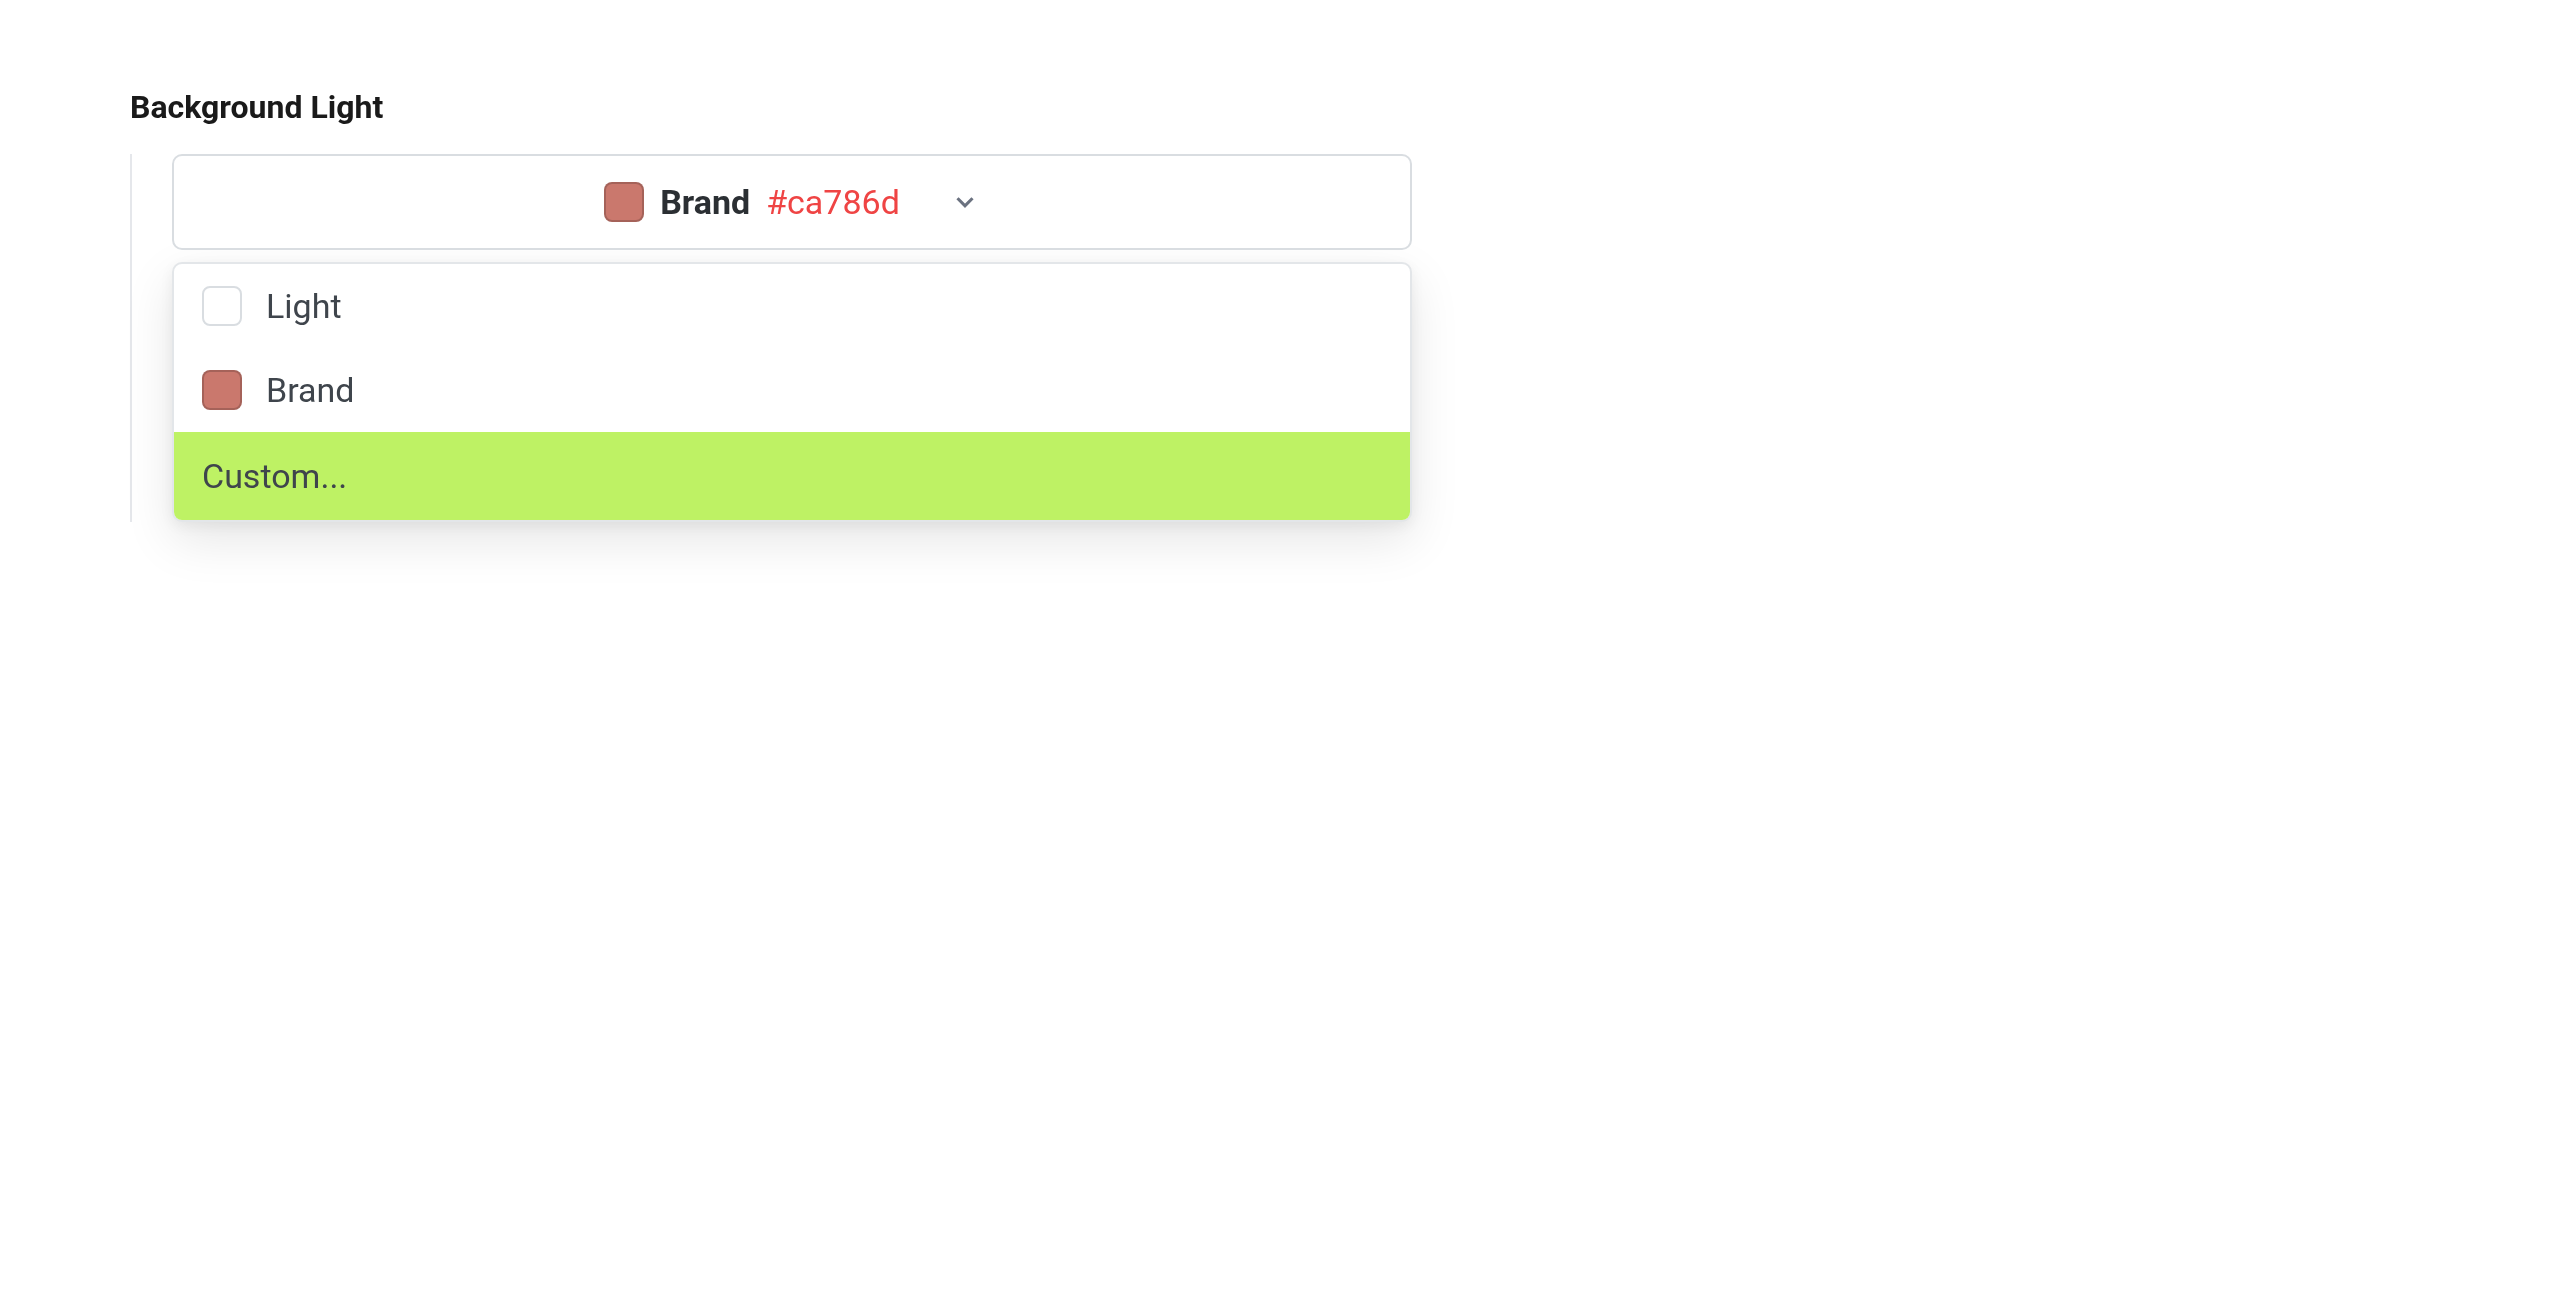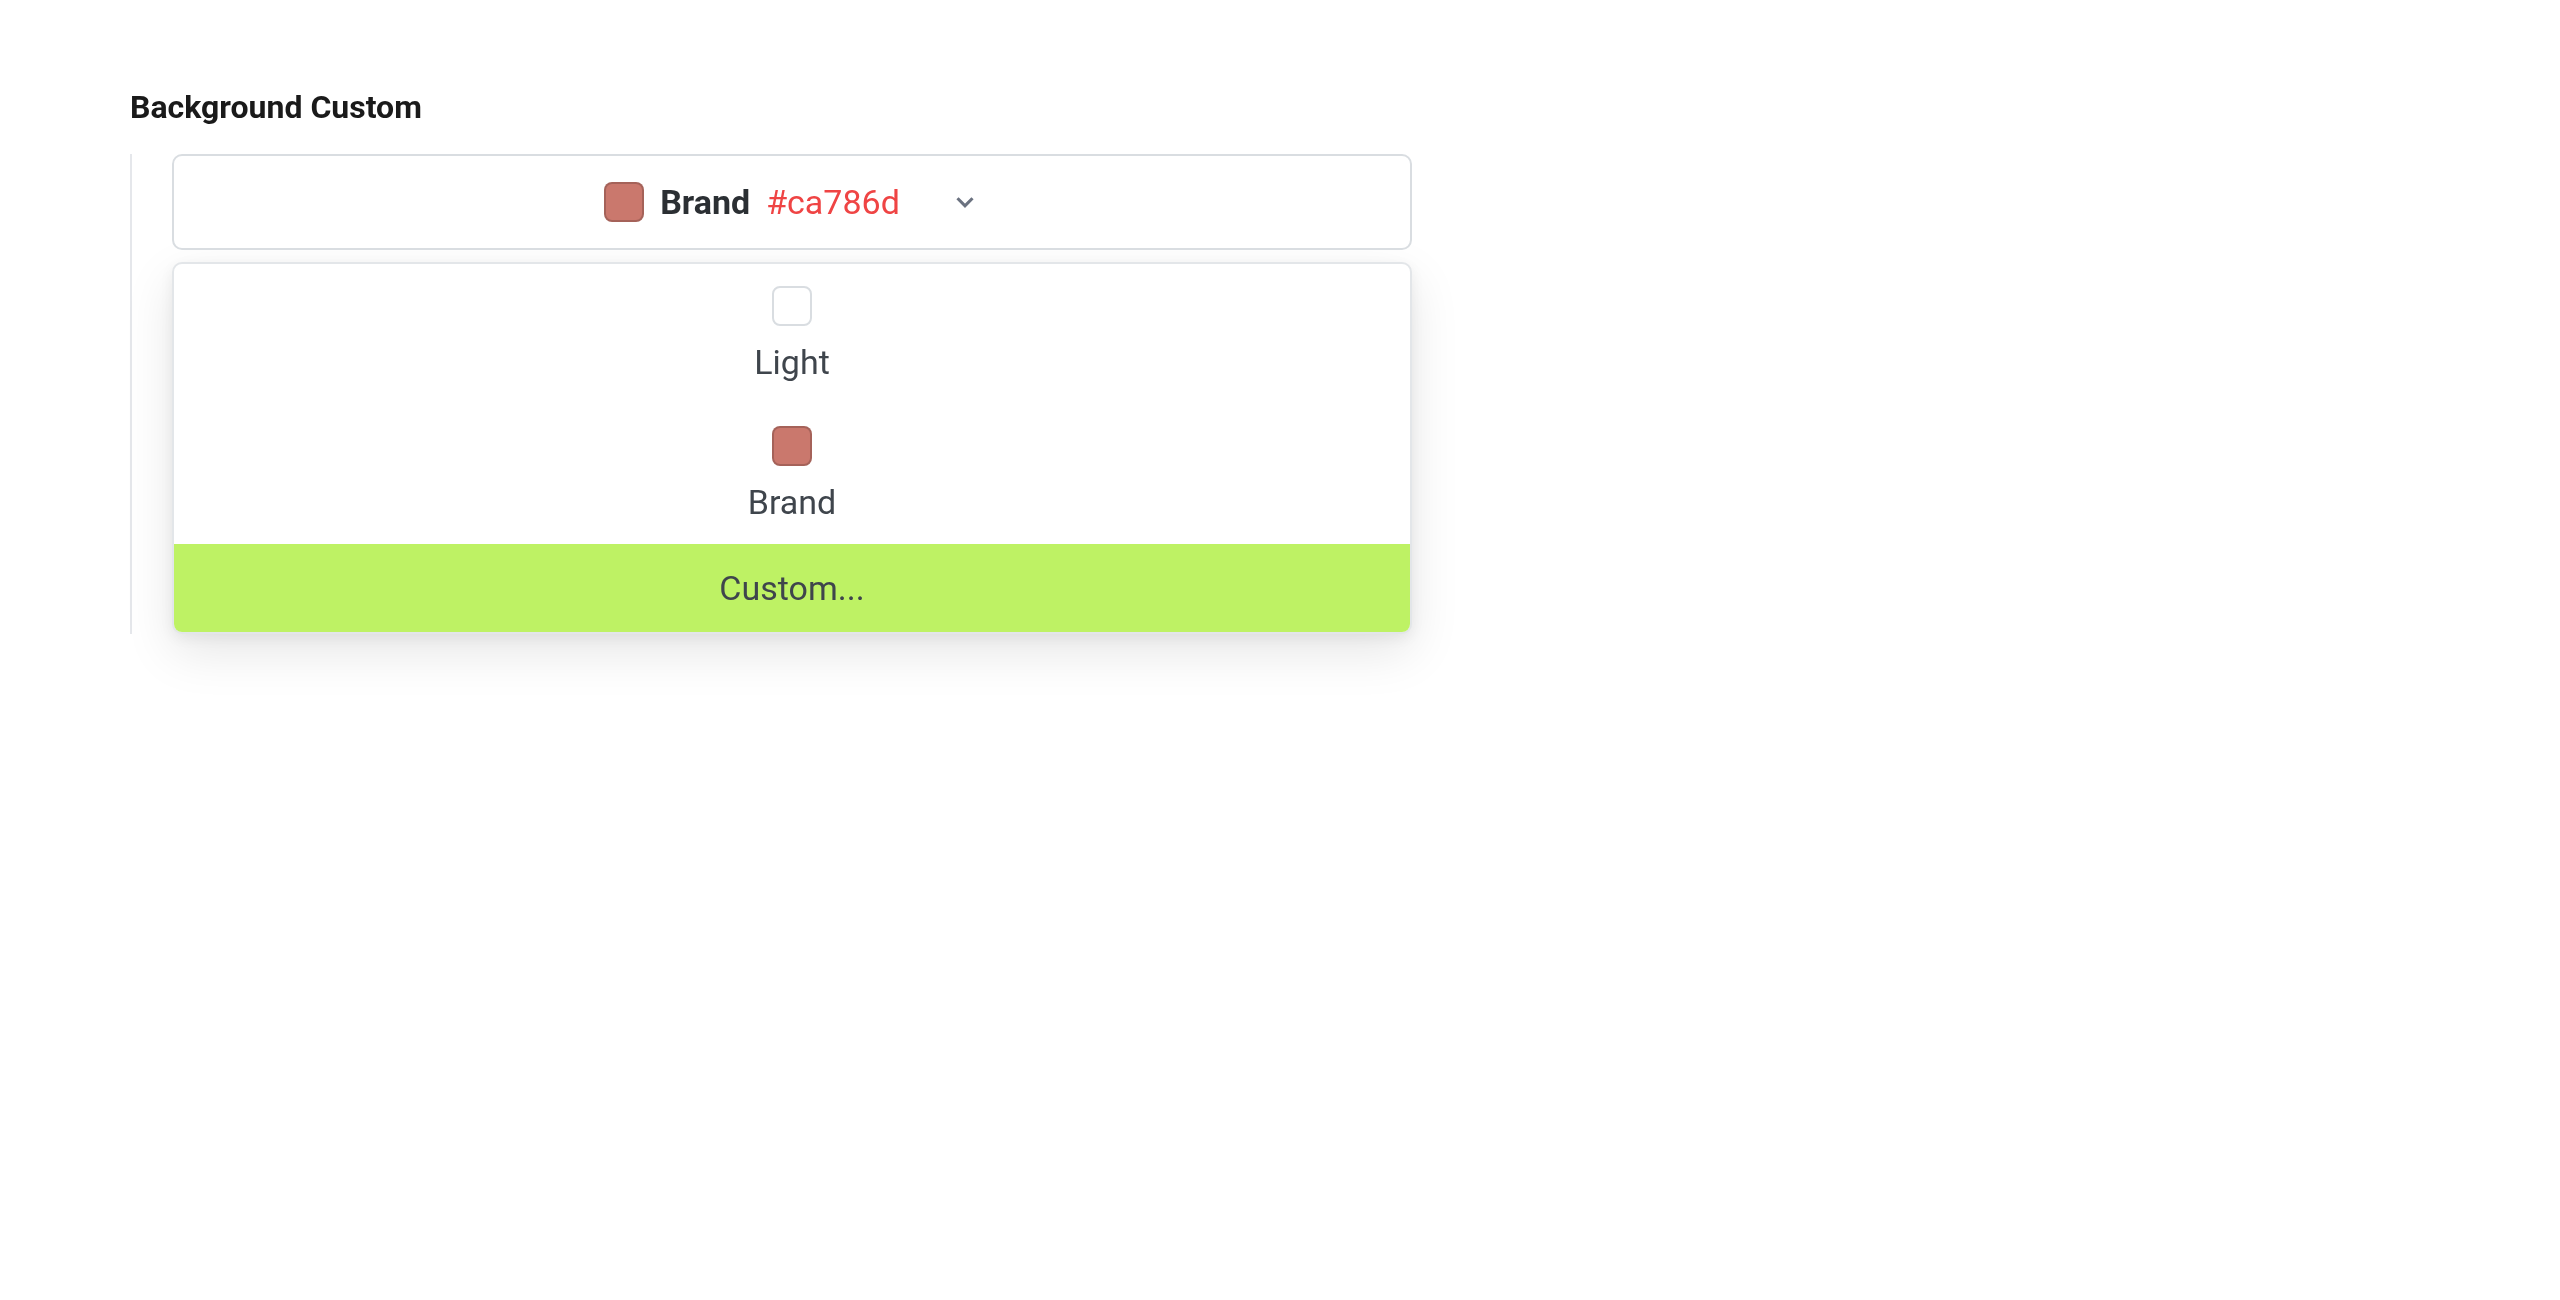--- a/index.html
+++ b/index.html
@@ -80,45 +80,44 @@
       width: 1240px;
       background: #fff;
       border: 2px solid #e3e6e9;
       border-radius: 10px;
       box-shadow: 0 18px 50px rgba(0,0,0,0.10), 0 4px 14px rgba(0,0,0,0.06);
       overflow: hidden;
     }
     .option {
       display: flex;
       align-items: center;
-      gap: 16px;
+      gap: 24px;
       padding: 22px 28px;
       cursor: pointer;
-      flex-direction: column;
     }
     .option-label {
       font-size: 34px;
       color: #3f454c;
     }
     .swatch.light { background: #ffffff; border-color: #d9dde1; }
     .swatch.dark { background: #141414; border-color: rgba(0,0,0,0.35); }
     .swatch.brand { background: #ca786d; }
     .swatch.accent { background: #555d62; }
     .option.custom {
       background: #bef264;
       padding: 24px 28px;
     }
     .option.custom .option-label {
       margin-left: 0;
     }
   </style>
 </head>
 <body>
 
-<div class="field-label">Background Custom</div>
+<div class="field-label">Background Light</div>
 
 <div class="field-wrap">
 
   <div class="select-trigger">
     <div class="trigger-center">
       <span class="swatch sel" style="background:#ca786d"></span>
       <span class="trigger-label">Brand</span>
       <span class="trigger-hex">#ca786d</span>
       <span class="chevron">
         <svg viewBox="0 0 24 24">

